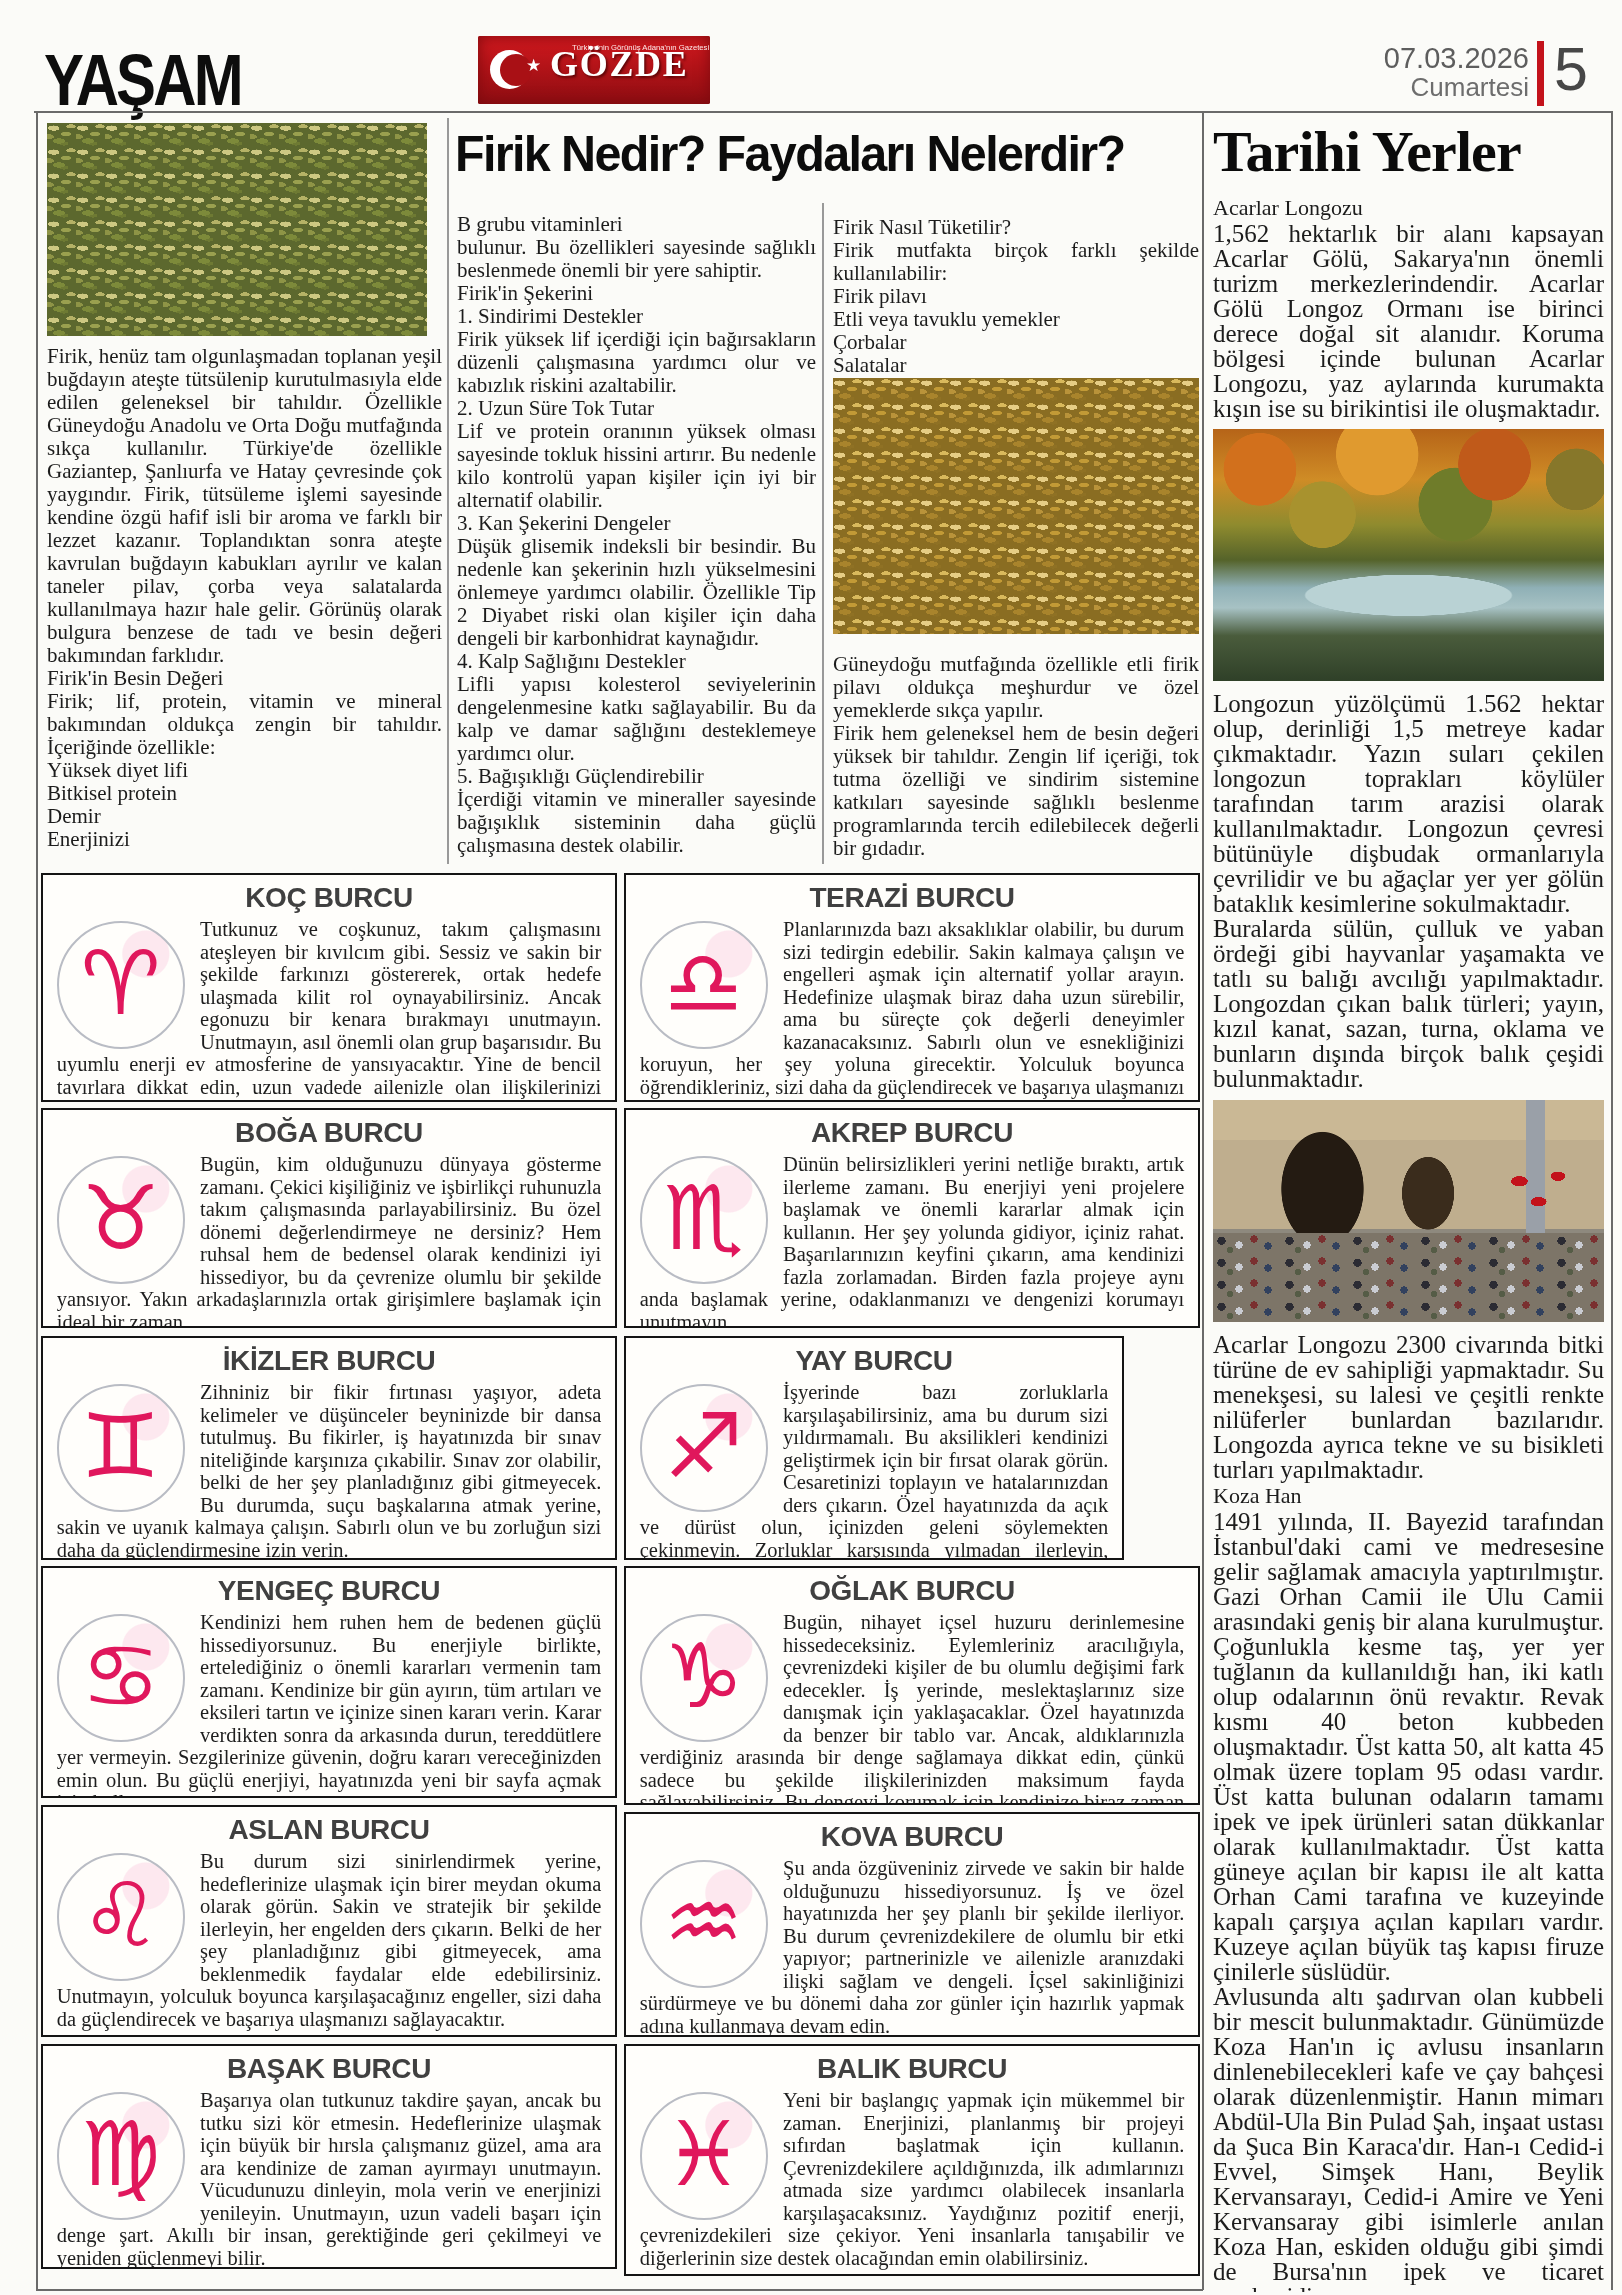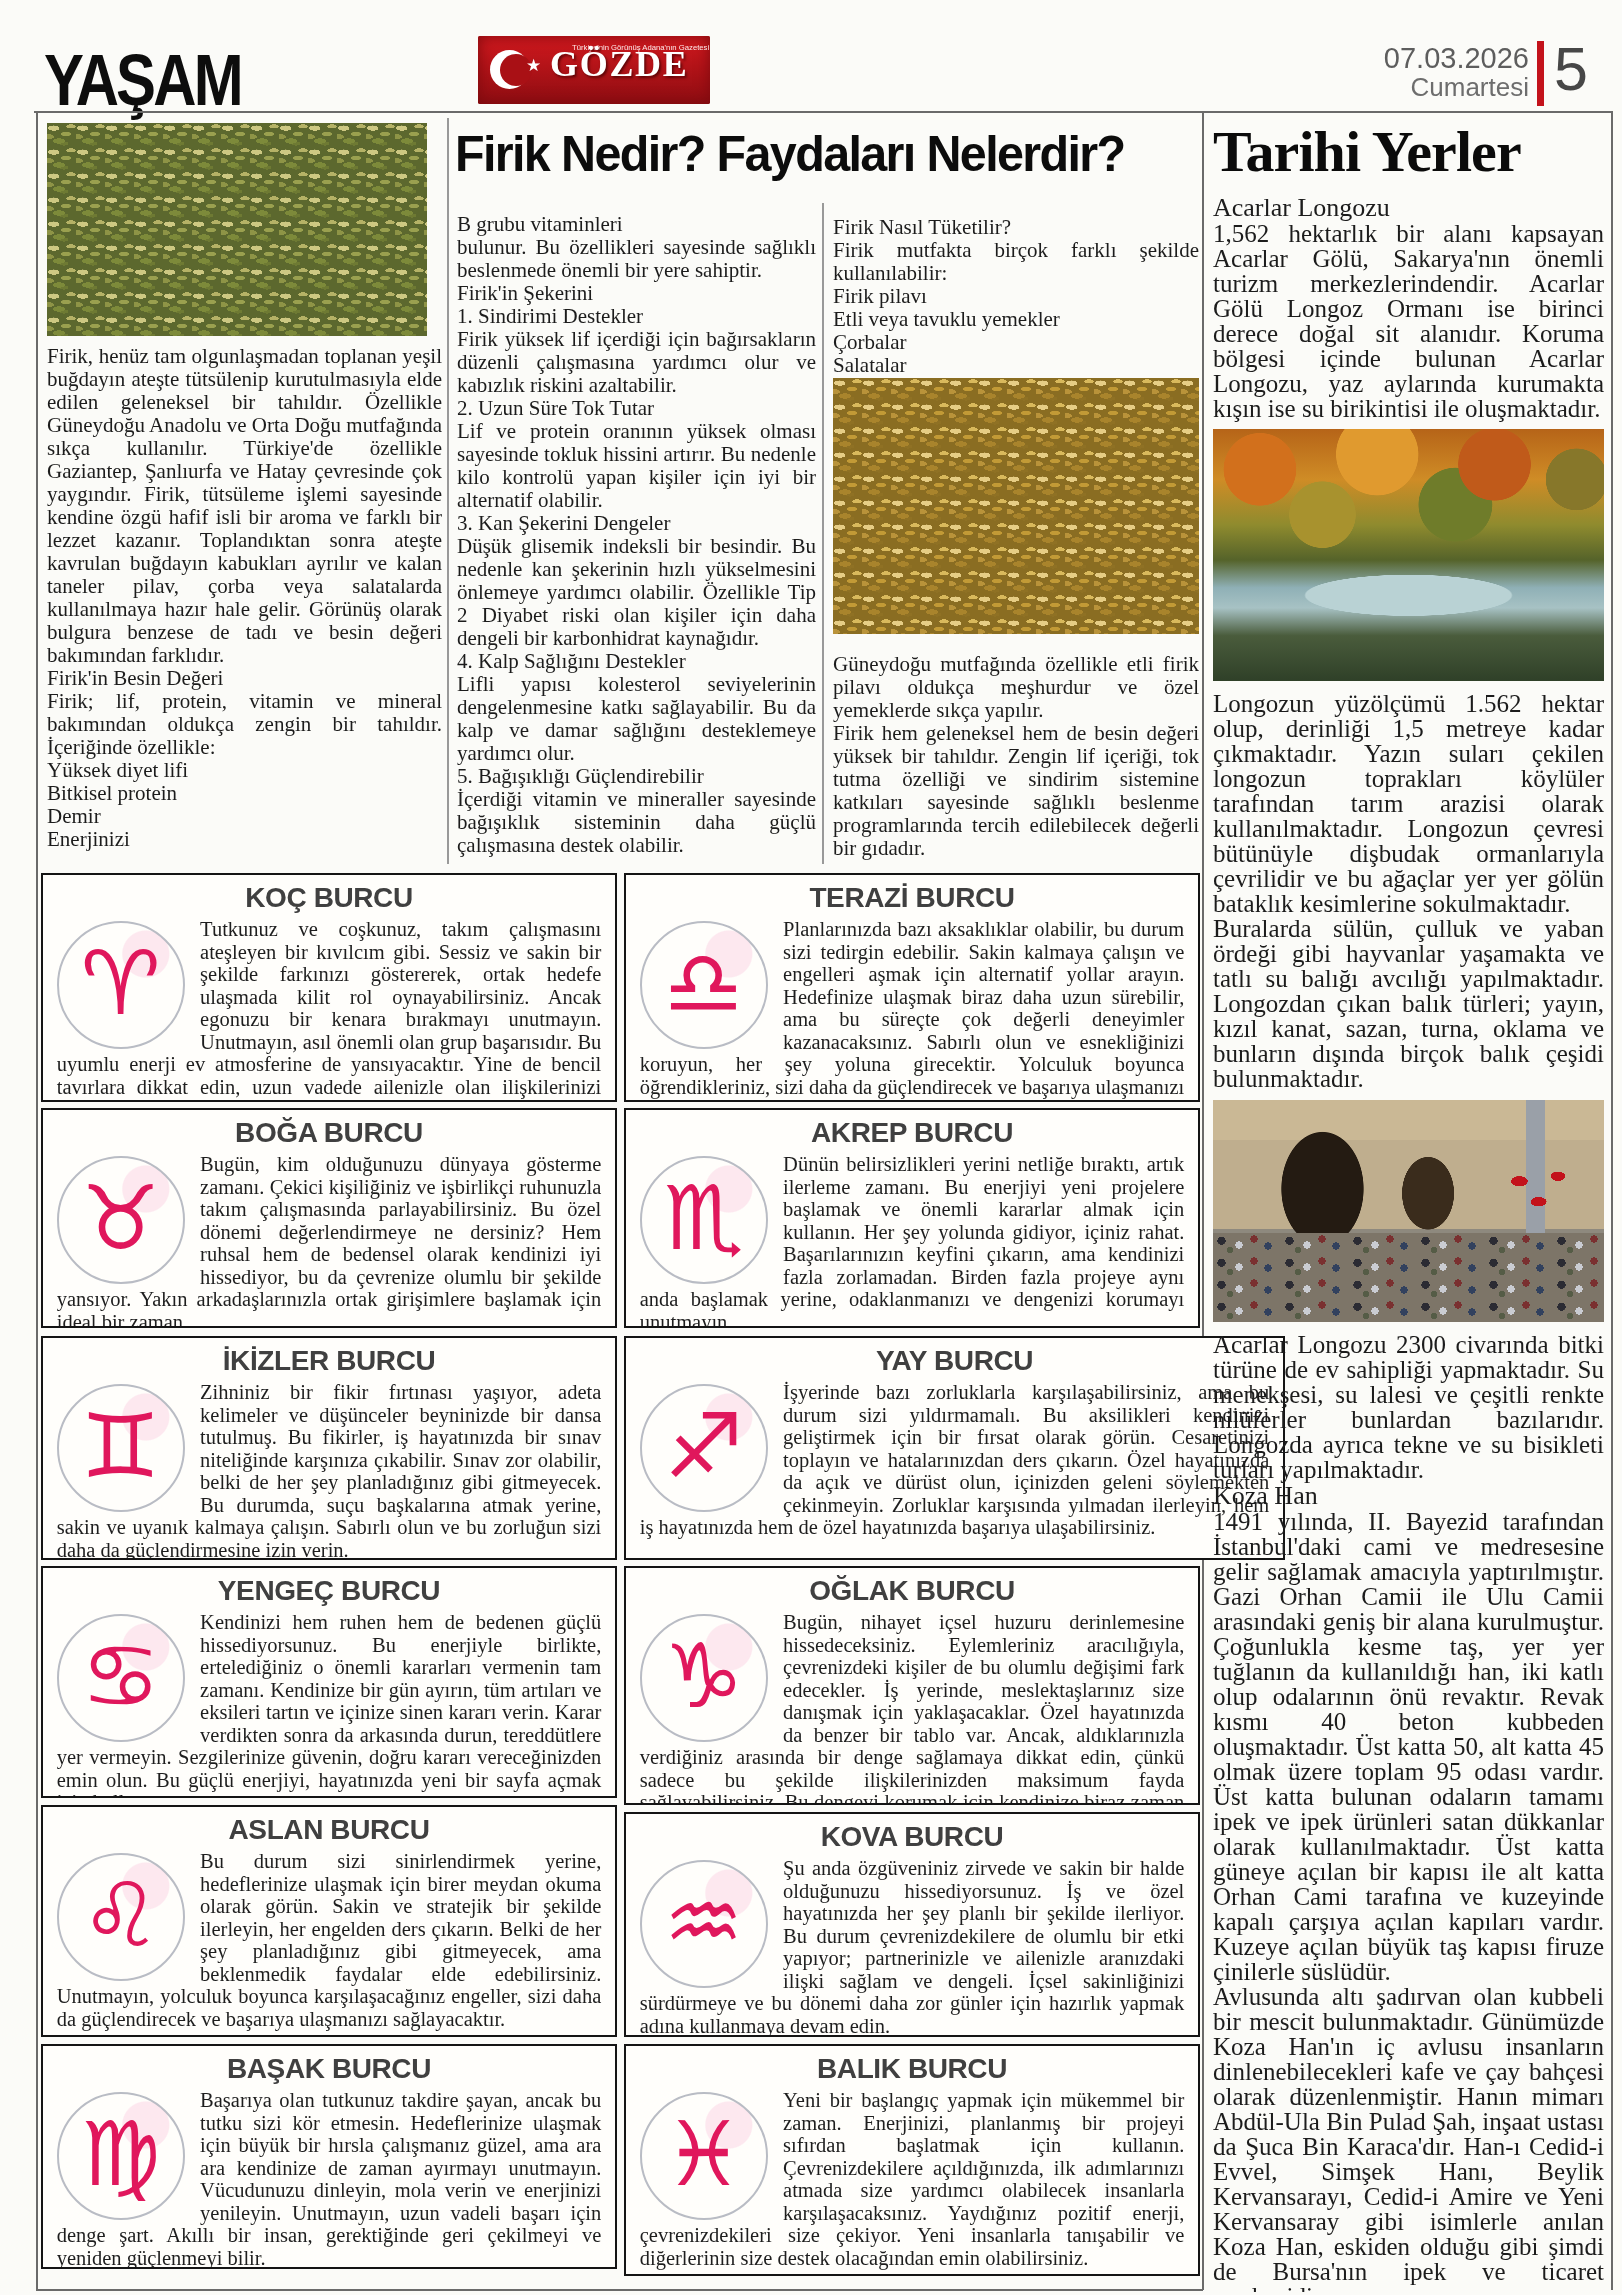--- a/index.html
+++ b/index.html
@@ -46,21 +46,21 @@
 
   
   .zbox{position:absolute;border:2.6px solid #141414;background:#fffefb;box-sizing:border-box;padding:5.1px 13.7px 6.8px 13.7px;overflow:hidden;}
   .zbox h3{margin:1.7px 0 4.3px 0;text-align:center;font-family:"Liberation Sans",sans-serif;font-weight:bold;font-size:28px;letter-spacing:-0.4px;color:#404040;}
   .zicon{float:left;width:128px;height:128px;margin:3.4px 15.4px 1.7px 0;border:2.6px solid #b9bcc4;border-radius:50%;box-sizing:border-box;text-align:center;font-size:89px;line-height:120px;color:#e0175c;font-family:"DejaVu Sans",sans-serif;background:radial-gradient(circle at 70% 25%,#fde8ef 0 18%,transparent 19%);}
   .ztext{text-align:justify;font-size:20.5px;line-height:22.5px;color:#1e1e1e;}
 
   
   .tarihi{left:1213px;top:118px;width:391px;height:2174px;overflow:hidden;}
   .tarihi h2{margin:0 0 8.5px 0;font-family:"Liberation Serif",serif;font-weight:bold;font-size:58px;letter-spacing:-0.9px;color:#0b0b0b;}
-  .tarihi .sub{font-size:26px;line-height:27px;margin:0;}
+  .tarihi .sub{font-size:22px;line-height:27px;margin:0;}
   .tarihi p{margin:0;text-align:justify;font-size:25px;line-height:25px;}
   .rimg{width:100%;margin:8.5px 0 10.2px 0;position:relative;overflow:hidden;}
   .img-autumn{height:252px;background:
     radial-gradient(circle 60px at 12% 16%,#d2701c 0 60%,transparent 61%),
     radial-gradient(circle 68px at 42% 10%,#e09a2f 0 60%,transparent 61%),
     radial-gradient(circle 60px at 72% 14%,#c05a1a 0 60%,transparent 61%),
     radial-gradient(circle 51px at 93% 20%,#87772a 0 60%,transparent 61%),
     radial-gradient(circle 55px at 28% 34%,#a8922e 0 60%,transparent 61%),
     radial-gradient(circle 61px at 62% 30%,#6f7c2a 0 60%,transparent 61%),
     radial-gradient(ellipse 171px 34px at 50% 66%,#b9d2d4 0 60%,transparent 61%),
@@ -202,21 +202,21 @@
 <div class="zbox" style="left:624px;top:873px;width:576px;height:229px;">
   <h3>TERAZİ BURCU</h3>
   <div class="zicon">♎</div>
   <div class="ztext">Planlarınızda bazı aksaklıklar olabilir, bu durum sizi tedirgin edebilir. Sakin kalmaya çalışın ve engelleri aşmak için alternatif yollar arayın. Hedefinize ulaşmak biraz daha uzun sürebilir, ama bu süreçte çok değerli deneyimler kazanacaksınız. Sabırlı olun ve esnekliğinizi koruyun, her şey yoluna girecektir. Yolculuk boyunca öğrendikleriniz, sizi daha da güçlendirecek ve başarıya ulaşmanızı sağlayacaktır.</div>
 </div>
 <div class="zbox" style="left:624px;top:1108px;width:576px;height:220px;">
   <h3>AKREP BURCU</h3>
   <div class="zicon">♏</div>
   <div class="ztext">Dünün belirsizlikleri yerini netliğe bıraktı, artık ilerleme zamanı. Bu enerjiyi yeni projelere başlamak ve önemli kararlar almak için kullanın. Her şey yolunda gidiyor, içiniz rahat. Başarılarınızın keyfini çıkarın, ama kendinizi fazla zorlamadan. Birden fazla projeye aynı anda başlamak yerine, odaklanmanızı ve dengenizi korumayı unutmayın.</div>
 </div>
-<div class="zbox" style="left:624px;top:1336px;width:661px;height:224px;">
+<div class="zbox" style="left:624px;top:1336px;width:500px;height:224px;">
   <h3>YAY BURCU</h3>
   <div class="zicon">♐</div>
   <div class="ztext">İşyerinde bazı zorluklarla karşılaşabilirsiniz, ama bu durum sizi yıldırmamalı. Bu aksilikleri kendinizi geliştirmek için bir fırsat olarak görün. Cesaretinizi toplayın ve hatalarınızdan ders çıkarın. Özel hayatınızda da açık ve dürüst olun, içinizden geleni söylemekten çekinmeyin. Zorluklar karşısında yılmadan ilerleyin, hem iş hayatınızda hem de özel hayatınızda başarıya ulaşabilirsiniz.</div>
 </div>
 <div class="zbox" style="left:624px;top:1566px;width:576px;height:239px;">
   <h3>OĞLAK BURCU</h3>
   <div class="zicon">♑</div>
   <div class="ztext">Bugün, nihayet içsel huzuru derinlemesine hissedeceksiniz. Eylemleriniz aracılığıyla, çevrenizdeki kişiler de bu olumlu değişimi fark edecekler. İş yerinde, meslektaşlarınız size danışmak için yaklaşacaklar. Özel hayatınızda da benzer bir tablo var. Ancak, aldıklarınızla verdiğiniz arasında bir denge sağlamaya dikkat edin, çünkü sadece bu şekilde ilişkilerinizden maksimum fayda sağlayabilirsiniz. Bu dengeyi korumak için kendinize biraz zaman ayırmak önemlidir.</div>
 </div>
 <div class="zbox" style="left:624px;top:1812px;width:576px;height:225px;">

